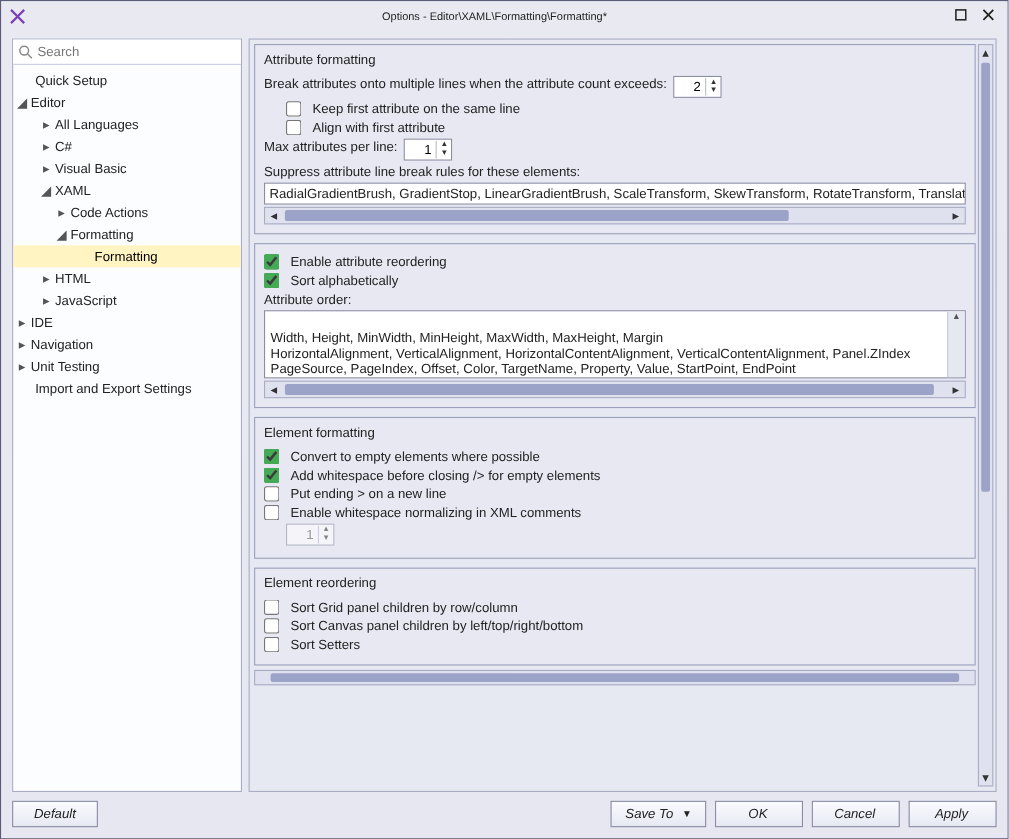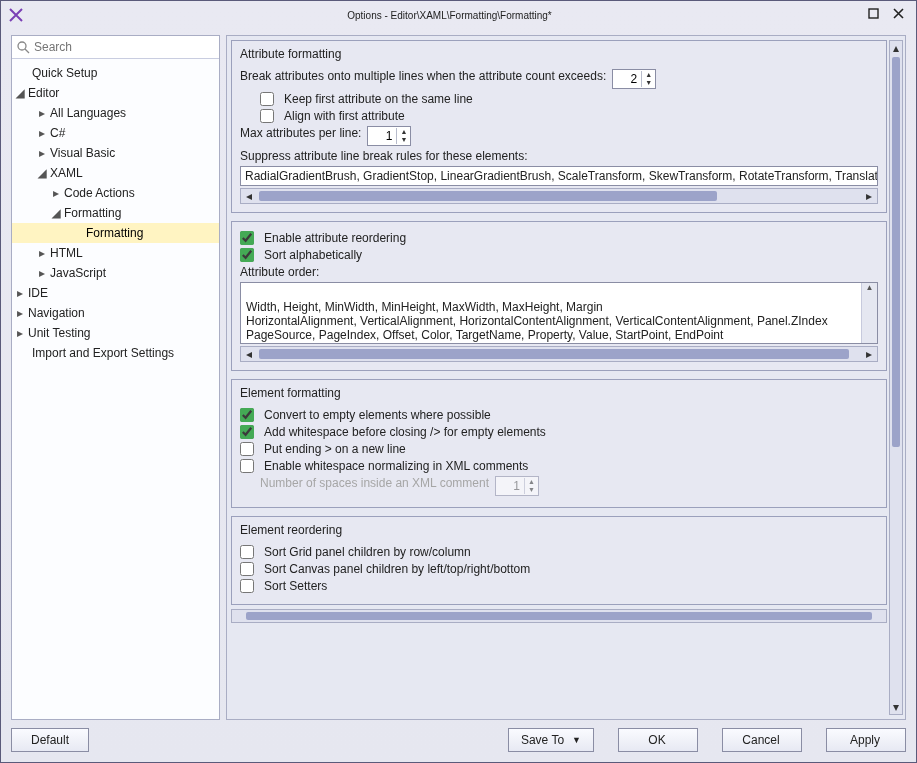--- a/index.html
+++ b/index.html
@@ -101,21 +101,21 @@
   }
   .main-vscroll .arrow { height:14px; display:flex; align-items:center; justify-content:center; color:#333;}
   .main-vscroll .thumb { position:absolute; left:2px; right:2px; background:#9ca3c9; border-radius:2px;}
   .main-hscroll {
     height:14px; background:#dfe1ee; border:1px solid #a9adc4; margin-top:4px;
     position:relative;
   }
   .main-hscroll .thumb{ position:absolute; top:2px; bottom:2px; left:14px; right:14px; background:#9ca3c9; border-radius:2px;}
 
   .footer {
-    display:flex; align-items:flex-end; padding:8px 0 0 0; gap:24px;
+    display:flex; align-items:flex-end; padding:8px 0 0 0; gap:8px;font-style:italic;
   }
   .footer .spacer { flex:1; }
   .btn {
     min-width:78px; height:24px; border:1px solid #8a8da4;
     background:linear-gradient(#fafbff,#e7e9f3);
     display:inline-flex; align-items:center; justify-content:center;
     padding:0 12px; color:#222; cursor:default;
   }
   .btn.wide{ min-width:80px;padding-left:10px;}
   .btn .caret { margin-left:8px; font-size:9px;}
@@ -301,21 +301,20 @@
                 </div>
               <div class="row">
                   <input type="checkbox" style="">
                   <label>Put ending &gt; on a new line</label>
                 </div>
               <div class="row">
                   <input type="checkbox" style="">
                   <label>Enable whitespace normalizing in XML comments</label>
                 </div>
               <div class="row indent disabled">
-                <label>Number of spaces inside an XML comment</label>
                 <span class="numbox" style="opacity:.55">
                   <input disabled="" value="1" style="">
                   <span class="spins">
                       <span>▲</span>
                       <span>▼</span>
                     </span>
                 </span>
               </div>
             </div>
 

